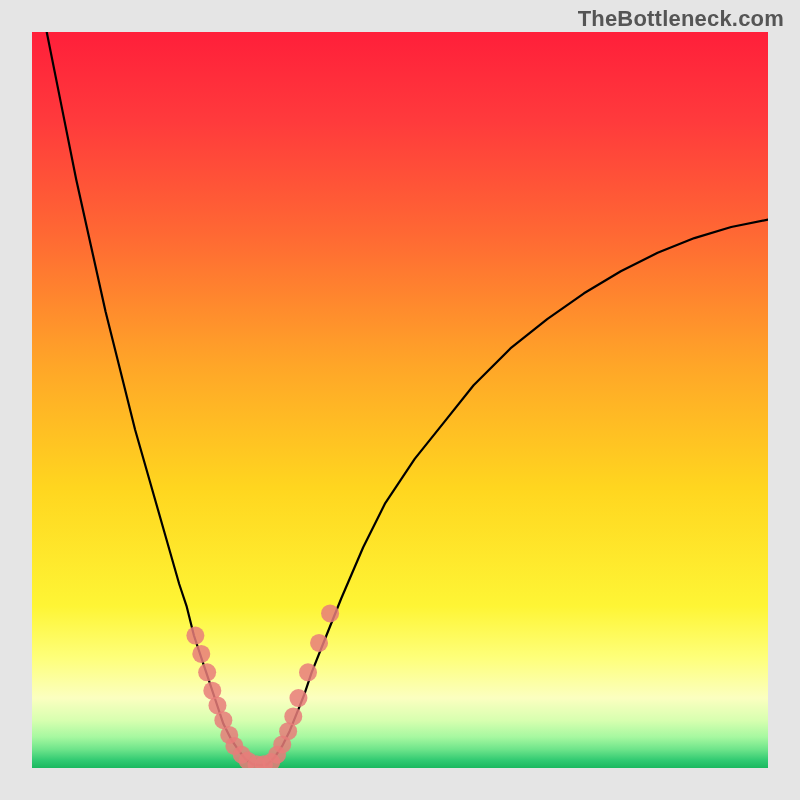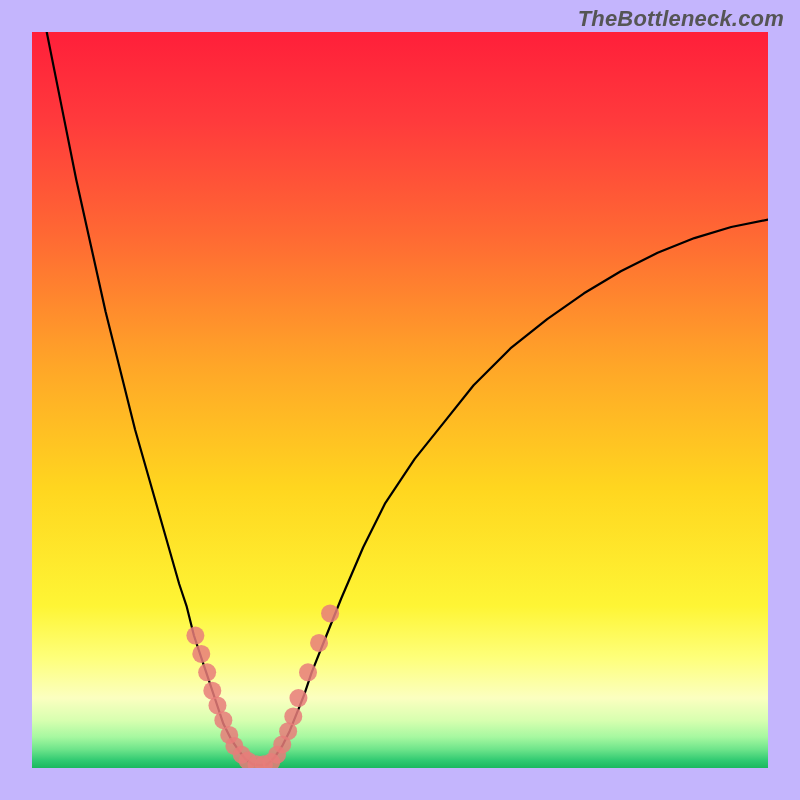--- a/index.html
+++ b/index.html
@@ -1,22 +1,21 @@
 <!DOCTYPE html>
 <html><head>
 <meta charset="utf-8">
 <style>
   * { margin: 0; padding: 0; box-sizing: border-box; }
   html, body { width: 800px; height: 800px; overflow: hidden; background: #000; }
   .frame {
     position: relative;
     width: 800px;
     height: 800px;
-    background: #c4b5fd;
-    font-style: italic;
+    background: #e5e5e5;
   }
   .plot-area {
     position: absolute;
     left: 32px;
     top: 32px;
     width: 736px;
     height: 736px;
   }
   .watermark {
     position: absolute;

